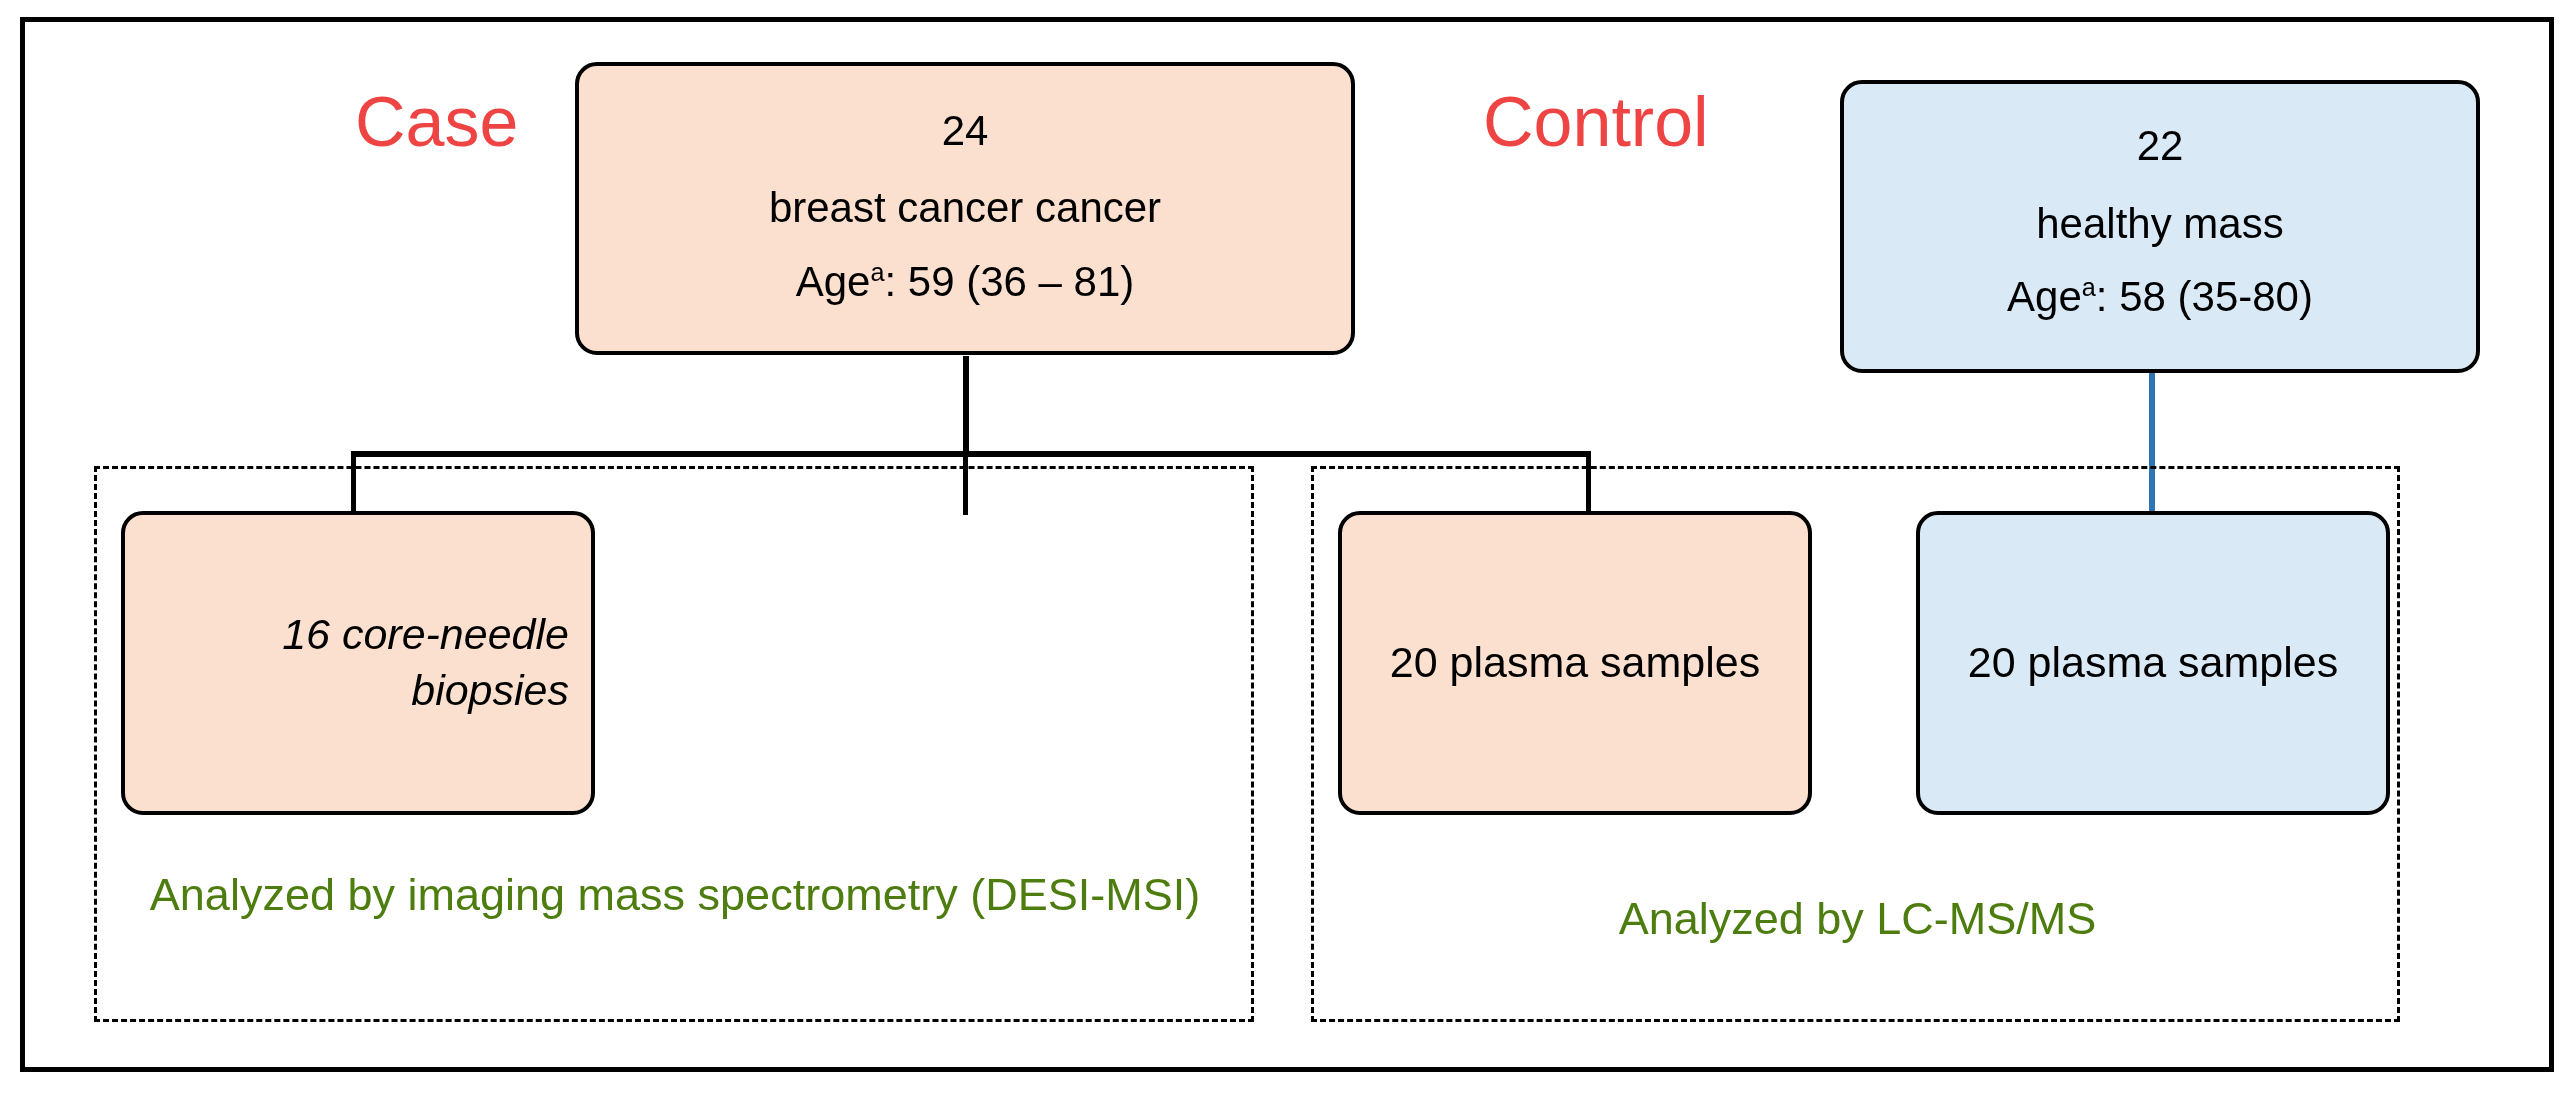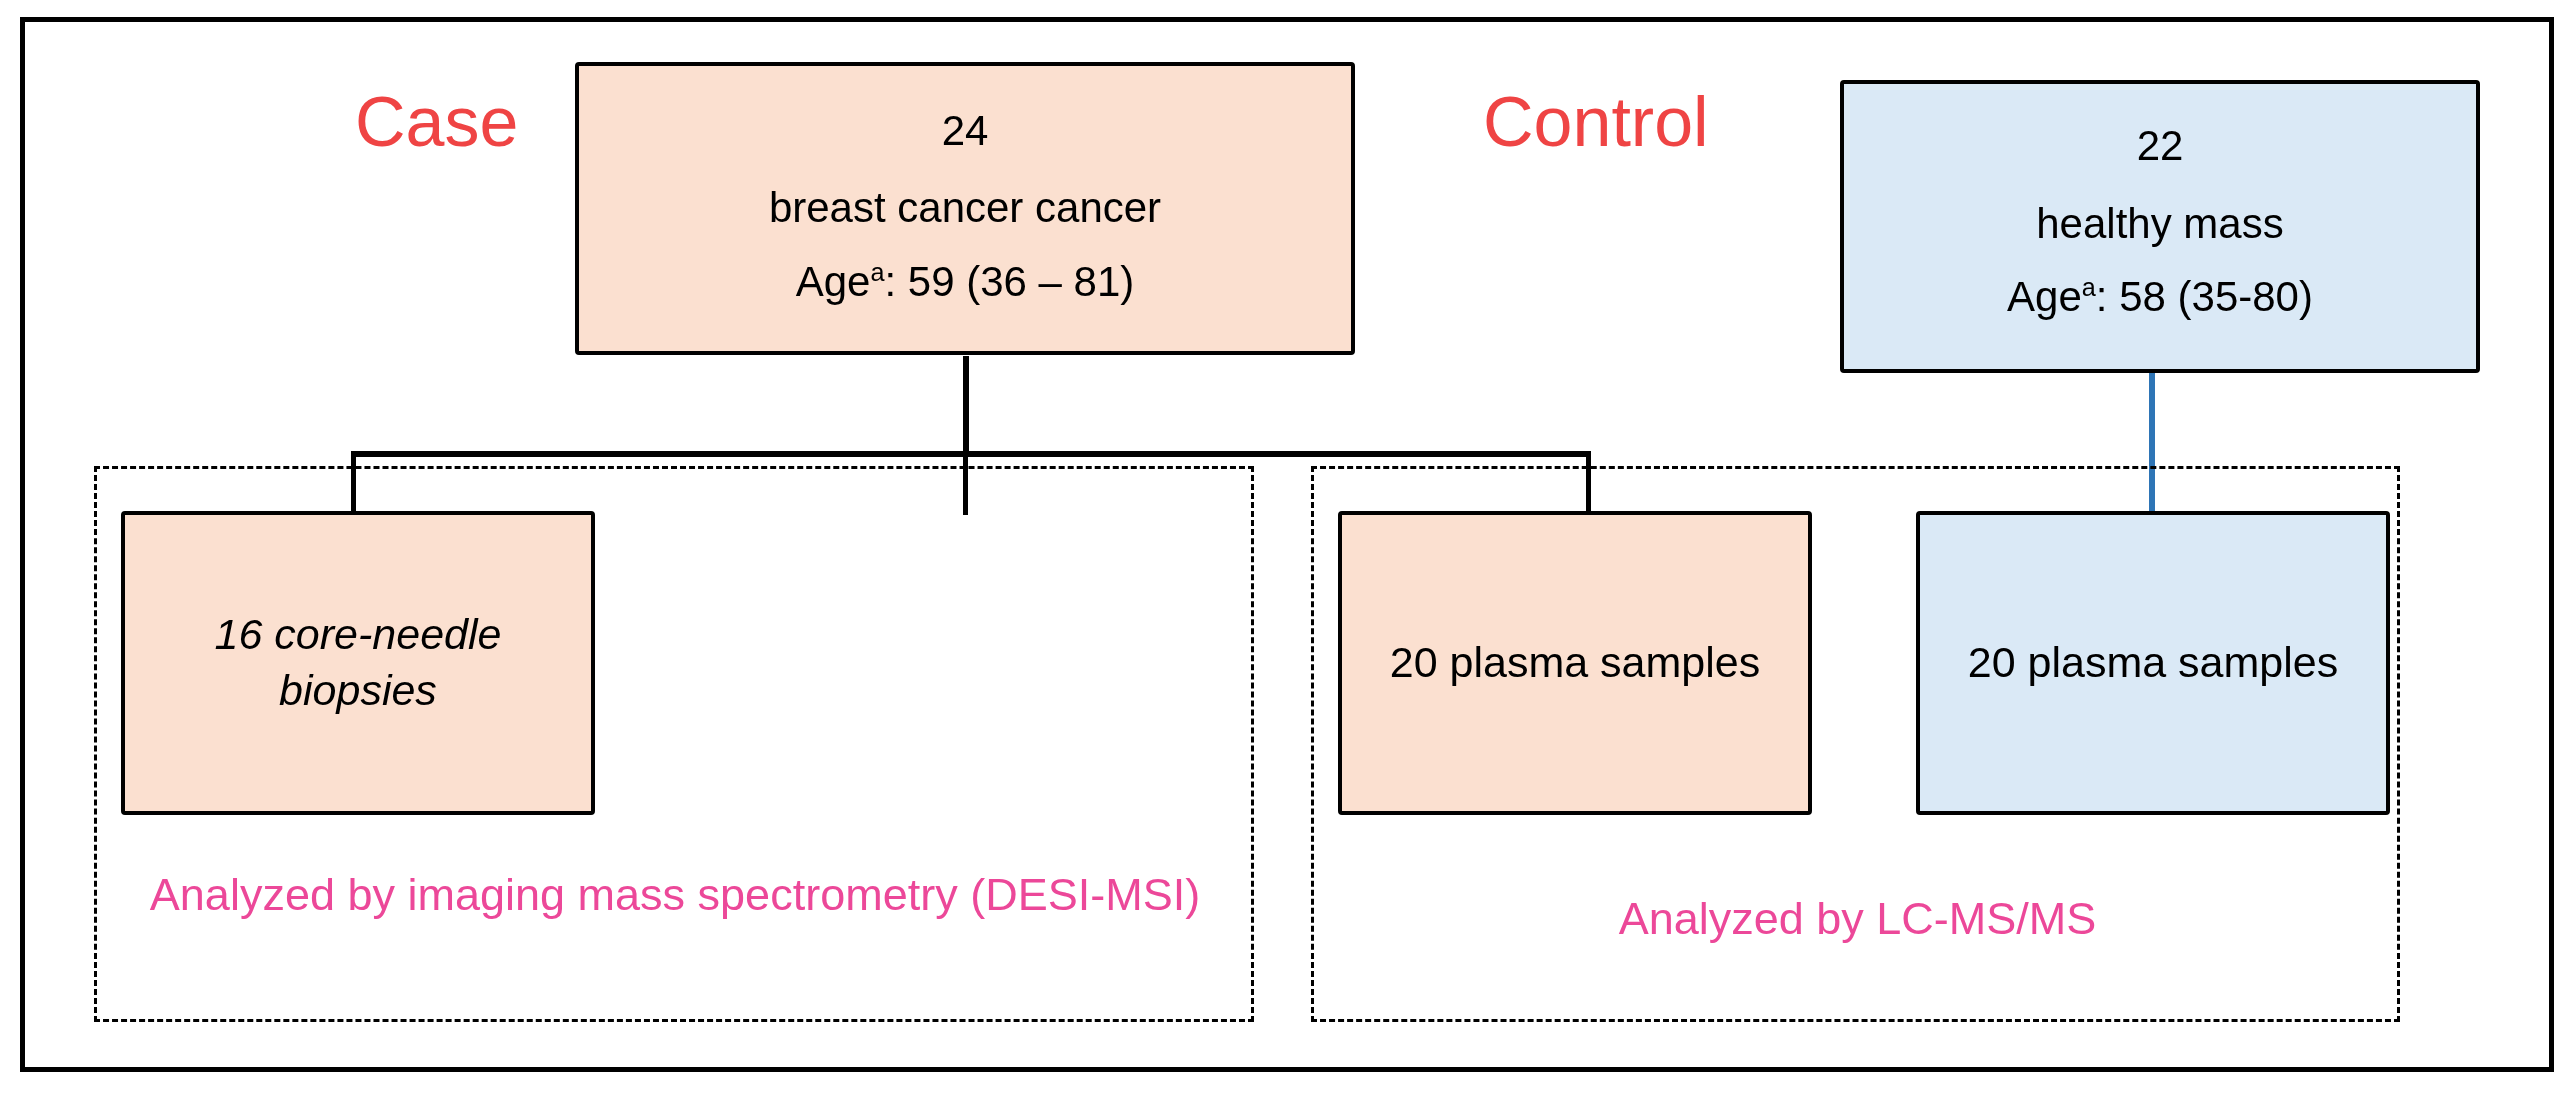--- a/index.html
+++ b/index.html
@@ -33,26 +33,26 @@
     font-weight:400;
   }
   #label-case{ left:355px; top:87px; }
   #label-control{ left:1483px; top:87px; }
 
   
   .node{
     position:absolute;
     box-sizing:border-box;
     border:4.7px solid #000000;
-    border-radius:4px;
+    border-radius:22px;
     display:flex;
     flex-direction:column;
     align-items:center;
     justify-content:center;
-    text-align:center;
+    text-align:right;
     color:#000000;
   }
   .node.peach{ background:#FBE0D0; }
   .node.blue { background:#DAE9F6; }
 
   
   #node-case{
     left:575px; top:62px; width:780px; height:293px;
     padding-top:4.7px;
   }
@@ -90,21 +90,21 @@
     background:transparent;
   }
   #group-case{    left:94px;  top:466px; width:1160px; height:556px; }
   #group-control{ left:1311px; top:466px; width:1089px; height:556px; }
 
   .group-caption{
     position:absolute;
     text-align:center;
     font-size:45px;
     line-height:1.30;
-    color:#ec4899;
+    color:#4d7c0f;
   }
   #caption-case{    left:109px;  top:866px; width:1132px; }
   #caption-control{ left:1327px; top:890px; width:1061px; }
 
   
   .conn{ position:absolute; background:#000000; }
   .conn.blue{ background:#2E75B6; }
 
   
   #conn-case-stem{ left:963px; top:356px; width:5.5px;  height:100px; }

